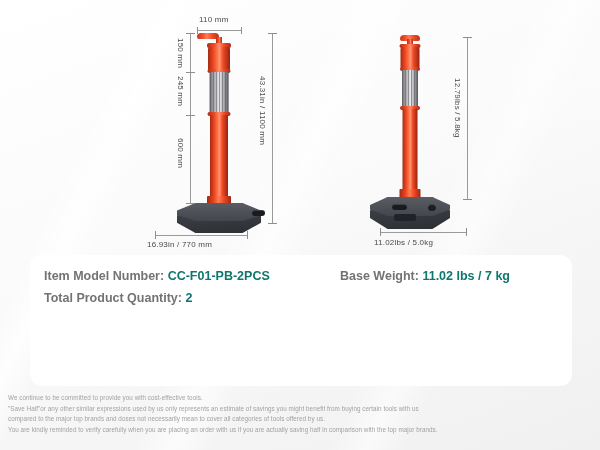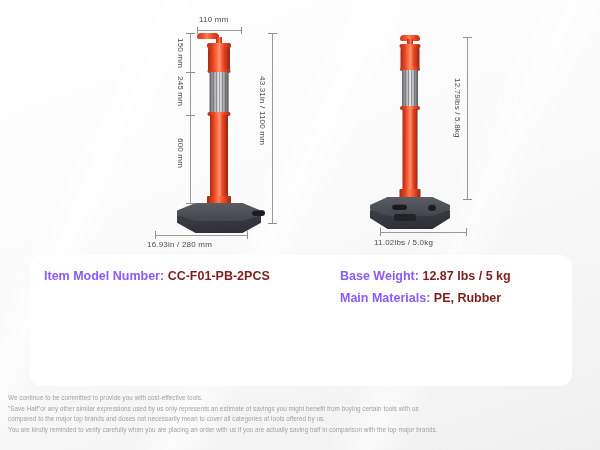--- a/index.html
+++ b/index.html
@@ -109,22 +109,22 @@
   }
   .spec-col { position: absolute; top: 11px; }
   .spec-col.left { left: 14px; }
   .spec-col.right { left: 310px; }
 
   .spec-row {
     font-size: 12.5px;
     line-height: 21.5px;
     white-space: nowrap;
   }
-  .spec-key { color: #8b5cf6; font-weight: bold; }
-  .spec-val { color: #7f1d1d; font-weight: bold; }
+  .spec-key { color: #737373; font-weight: bold; }
+  .spec-val { color: #0f766e; font-weight: bold; }
 
   
   .disclaimer {
     position: absolute;
     left: 8px; top: 393px;
     width: 588px;
     font-size: 6.3px;
     line-height: 10.6px;
     color: #a2a2a2;
     letter-spacing: 0.05px;
@@ -174,21 +174,21 @@
     <div class="dim-label vert" style="left:178px; top:138px;">600 mm</div>
 
     <div class="dim-line-v" style="left:265px; top:33px; height:190px;"></div>
     <div class="tick-h" style="left:261px; top:33px; width:9px;"></div>
     <div class="tick-h" style="left:261px; top:223px; width:9px;"></div>
     <div class="dim-label vert" style="left:260px; top:76px;">43.31in / 1100 mm</div>
 
     <div class="dim-line-h" style="left:148px; top:235px; width:92px;"></div>
     <div class="tick-v" style="left:148px; top:231px; height:8px;"></div>
     <div class="tick-v" style="left:240px; top:231px; height:8px;"></div>
-    <div class="dim-label" style="left:140px; top:240px;">16.93in / 280 mm</div>
+    <div class="dim-label" style="left:140px; top:240px;">16.93in / 770 mm</div>
 
     <div class="post">
       <div class="cap-top" style="top:35px; left:403px; width:20px; height:6px; border-radius:6px 6px 3px 3px;"></div>
       <div class="cap-stem" style="top:39px; left:403px; width:6px; height:6px;"></div>
       <div class="collar" style="top:44px; left:403px; width:21px; height:4px;"></div>
       <div class="tube-orange" style="top:47px; left:403px; width:19px; height:22px; border-radius:2px;"></div>
       <div class="collar" style="top:67px; left:403px; width:20px; height:4px;"></div>
       <div class="tube-reflect" style="top:70px; left:403px; width:16px; height:38px;"></div>
       <div class="collar" style="top:106px; left:403px; width:20px; height:4px;"></div>
       <div class="tube-orange" style="top:109px; left:403px; width:15px; height:84px;"></div>
@@ -211,30 +211,30 @@
     <div class="dim-label" style="left:367px; top:238px;">11.02lbs / 5.0kg</div>
   </div>
 
   <div class="spec-card">
 
     <div class="spec-col left">
       <div class="spec-row">
         <span class="spec-key">Item Model Number:</span>
         <span class="spec-val">CC-F01-PB-2PCS</span>
       </div>
+      <div class="spec-row">
+        <span class="spec-key">Total Product Quantity:</span>
+        <span class="spec-val">2</span>
+      </div>
     </div>
 
     <div class="spec-col right">
       <div class="spec-row">
         <span class="spec-key">Base Weight:</span>
-        <span class="spec-val">12.87 lbs / 5 kg</span>
-      </div>
-      <div class="spec-row">
-        <span class="spec-key">Main Materials:</span>
-        <span class="spec-val">PE, Rubber</span>
+        <span class="spec-val">11.02 lbs / 7 kg</span>
       </div>
     </div>
   </div>
 
   <div class="disclaimer">
     <div>We continue to be committed to provide you with cost-effective tools.</div>
     <div>"Save Half"or any other similar expressions used by us only represents an estimate of savings you might benefit from buying certain tools with us</div>
     <div>compared to the major top brands and doses not necessarily mean to cover all categories of tools offered by us.</div>
     <div>You are kindly reminded to verify carefully when you are placing an order with us if you are actually saving half in comparison with the top major brands.</div>
   </div>

